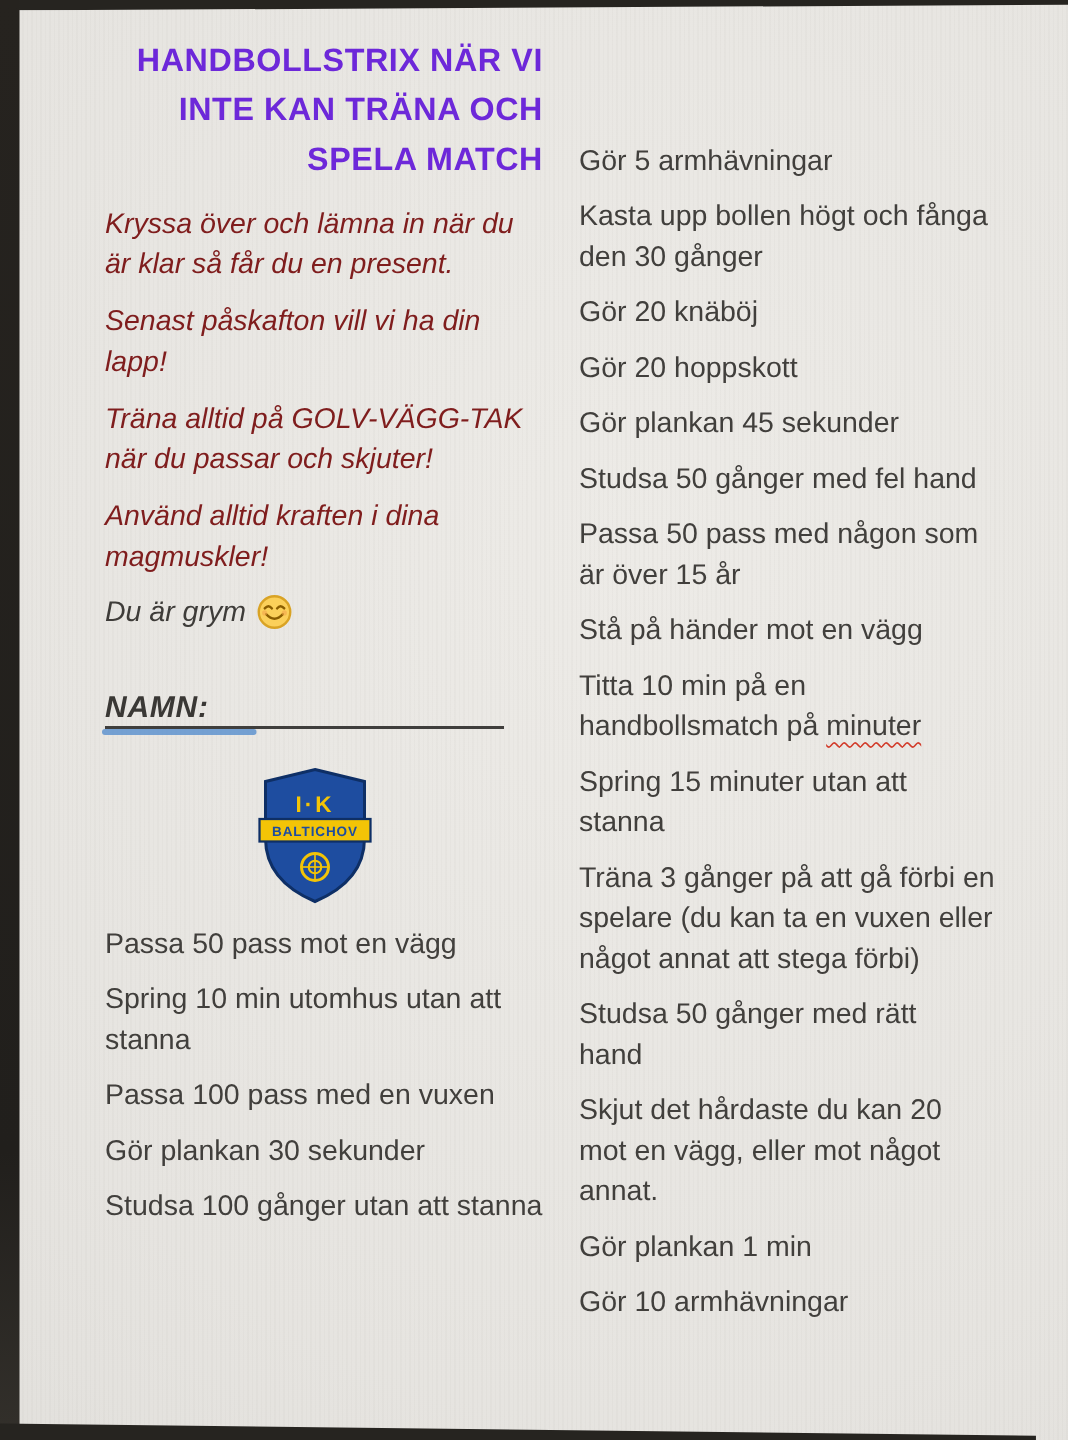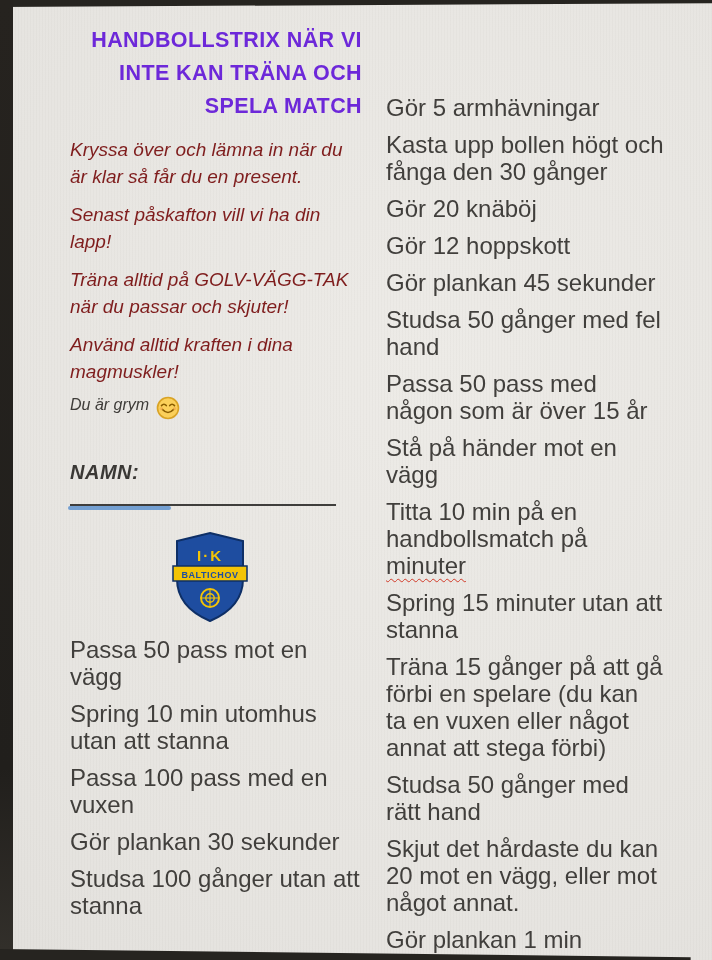--- a/index.html
+++ b/index.html
@@ -19,33 +19,33 @@
   .edge-bottom{position:absolute;left:0;bottom:0;width:712px;height:13px;background:#262420;
     clip-path:polygon(0 15%,97% 78%,97% 100%,0 100%);}
   
   .col-left{position:absolute;left:70px;top:24px;width:292px;}
   .col-right{position:absolute;left:386px;top:94px;width:278px;}
   
   .doc-title{font-size:21.5px;font-weight:bold;color:#6d28d9;line-height:33px;letter-spacing:0.4px;text-align:right;}
   
   .intro p{font-size:19px;font-style:italic;line-height:27px;margin:0 0 11px 0;color:#7f1d1d;}
   .intro{margin-top:13px;}
-  .praise{font-size:16px;font-style:italic;color:#3e3c39;display:flex;align-items:flex-start;gap:7px;margin-top:3px;}
+  .praise{font-size:19px;font-style:italic;color:#3e3c39;display:flex;align-items:flex-end;gap:7px;margin-top:3px;}
   .praise svg{flex:0 0 auto;}
   
   .name-block{margin-top:41px;width:266px;position:relative;
-    border-bottom:2px solid #3f3e3c;padding-bottom:20px;}
+    border-bottom:2px solid #3f3e3c;padding-bottom:0;}
   .name-label{font-size:20px;font-weight:bold;font-style:italic;color:#3a3835;letter-spacing:0.5px;}
   .name-bluemark{position:absolute;left:-2px;bottom:-6px;width:103px;height:4px;
     background:#5f93cf;border-radius:2px;opacity:0.85;}
   
   .logo-wrap{margin:24px 0 0 100px;width:80px;height:94px;}
   
   ul.tasks{list-style:none;margin:0;padding:0;}
-  ul.tasks li{font-size:24px;line-height:27px;margin:0 0 10px 0;color:#413f3c;}
+  ul.tasks li{font-size:19px;line-height:27px;margin:0 0 10px 0;color:#413f3c;}
   .col-left ul.tasks{margin-top:12px;}
   li.narrow{max-width:248px;}
   .spellcheck{text-decoration:underline wavy #d23b2a;text-decoration-thickness:1px;text-underline-offset:4px;}
 </style>
 </head>
 <body>
 
 <div class="edge-top"></div>
 <div class="edge-left"></div>
 <div class="edge-bottom"></div>
@@ -100,28 +100,28 @@
     <li>Gör plankan 30 sekunder</li>
     <li>Studsa 100 gånger utan att stanna</li>
   </ul>
 </div>
 
 <div class="col-right">
   <ul class="tasks">
     <li>Gör 5 armhävningar</li>
     <li>Kasta upp bollen högt och fånga den 30 gånger</li>
     <li>Gör 20 knäböj</li>
-    <li>Gör 12 hoppskott</li>
+    <li>Gör 20 hoppskott</li>
     <li>Gör plankan 45 sekunder</li>
     <li>Studsa 50 gånger med fel hand</li>
     <li>Passa 50 pass med någon som är över 15 år</li>
     <li>Stå på händer mot en vägg</li>
     <li>
       <span>Titta 10 min på en handbollsmatch på </span><span class="spellcheck">minuter</span>
     </li>
     <li>Spring 15 minuter utan att stanna</li>
-    <li>Träna 15 gånger på att gå förbi en spelare (du kan ta en vuxen eller något annat att stega förbi)</li>
+    <li>Träna 3 gånger på att gå förbi en spelare (du kan ta en vuxen eller något annat att stega förbi)</li>
     <li class="narrow">Studsa 50 gånger med rätt hand</li>
     <li>Skjut det hårdaste du kan 20 mot en vägg, eller mot något annat.</li>
     <li>Gör plankan 1 min</li>
     <li>Gör 10 armhävningar</li>
   </ul>
 </div>
 
 </body></html>

